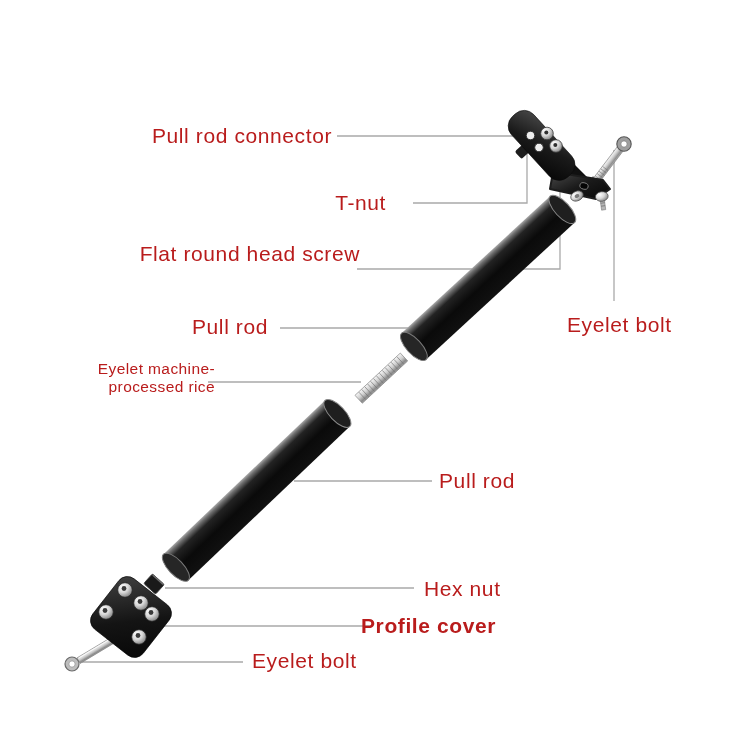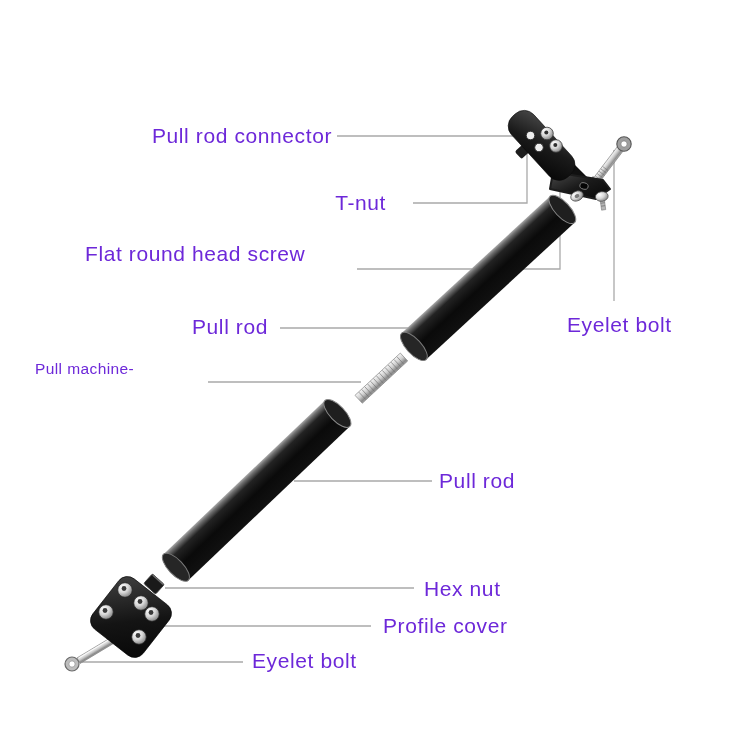--- a/index.html
+++ b/index.html
@@ -2,24 +2,24 @@
 <html><head>
 <meta charset="utf-8">
 <style>
   html,body{margin:0;padding:0;background:#fff;}
   #stage{
     position:relative;width:750px;height:750px;background:#ffffff;
     font-family:"Liberation Sans", sans-serif;overflow:hidden;
   }
   #art{position:absolute;left:0;top:0;}
   .lbl{
-    position:absolute;color:#6d28d9;font-size:21px;line-height:25px;
+    position:absolute;color:#b91c1c;font-size:21px;line-height:25px;
     letter-spacing:0.6px;white-space:nowrap;
   }
-  .lbl.center{text-align:left;white-space:normal;line-height:22px;}
+  .lbl.center{text-align:right;white-space:normal;line-height:22px;}
   .lbl.right{text-align:right;}
   .lbl.small{font-size:15.5px;line-height:18px;letter-spacing:0.4px;}
 </style>
 </head>
 <body>
 
 <div id="stage">
 
   <svg id="art" width="750" height="750" viewBox="0 0 750 750">
     <defs>
@@ -200,27 +200,28 @@
 
     <div class="lbl right" style="left:284px;top:190px;width:102px;">T-nut</div>
 
     <div class="lbl center" style="left:85px;top:243px;width:275px;">
       <div>Flat round head screw</div>
     </div>
 
     <div class="lbl right" style="left:150px;top:314px;width:118px;">Pull rod</div>
 
     <div class="lbl center small" style="left:35px;top:360px;width:180px;">
-      <div>Pull machine-</div>
+      <div>Eyelet machine-</div>
+      <div>processed rice</div>
     </div>
 
     <div class="lbl" style="left:567px;top:312px;">Eyelet bolt</div>
 
     <div class="lbl" style="left:439px;top:468px;">Pull rod</div>
 
     <div class="lbl" style="left:424px;top:576px;">Hex nut</div>
 
-    <div class="lbl" style="left:383px;top:613px;">Profile cover</div>
+    <div class="lbl" style="left:361px;top:613px;font-weight:bold;">Profile cover</div>
 
     <div class="lbl" style="left:252px;top:648px;">Eyelet bolt</div>
   </div>
 
 </div>
 
 </body></html>

